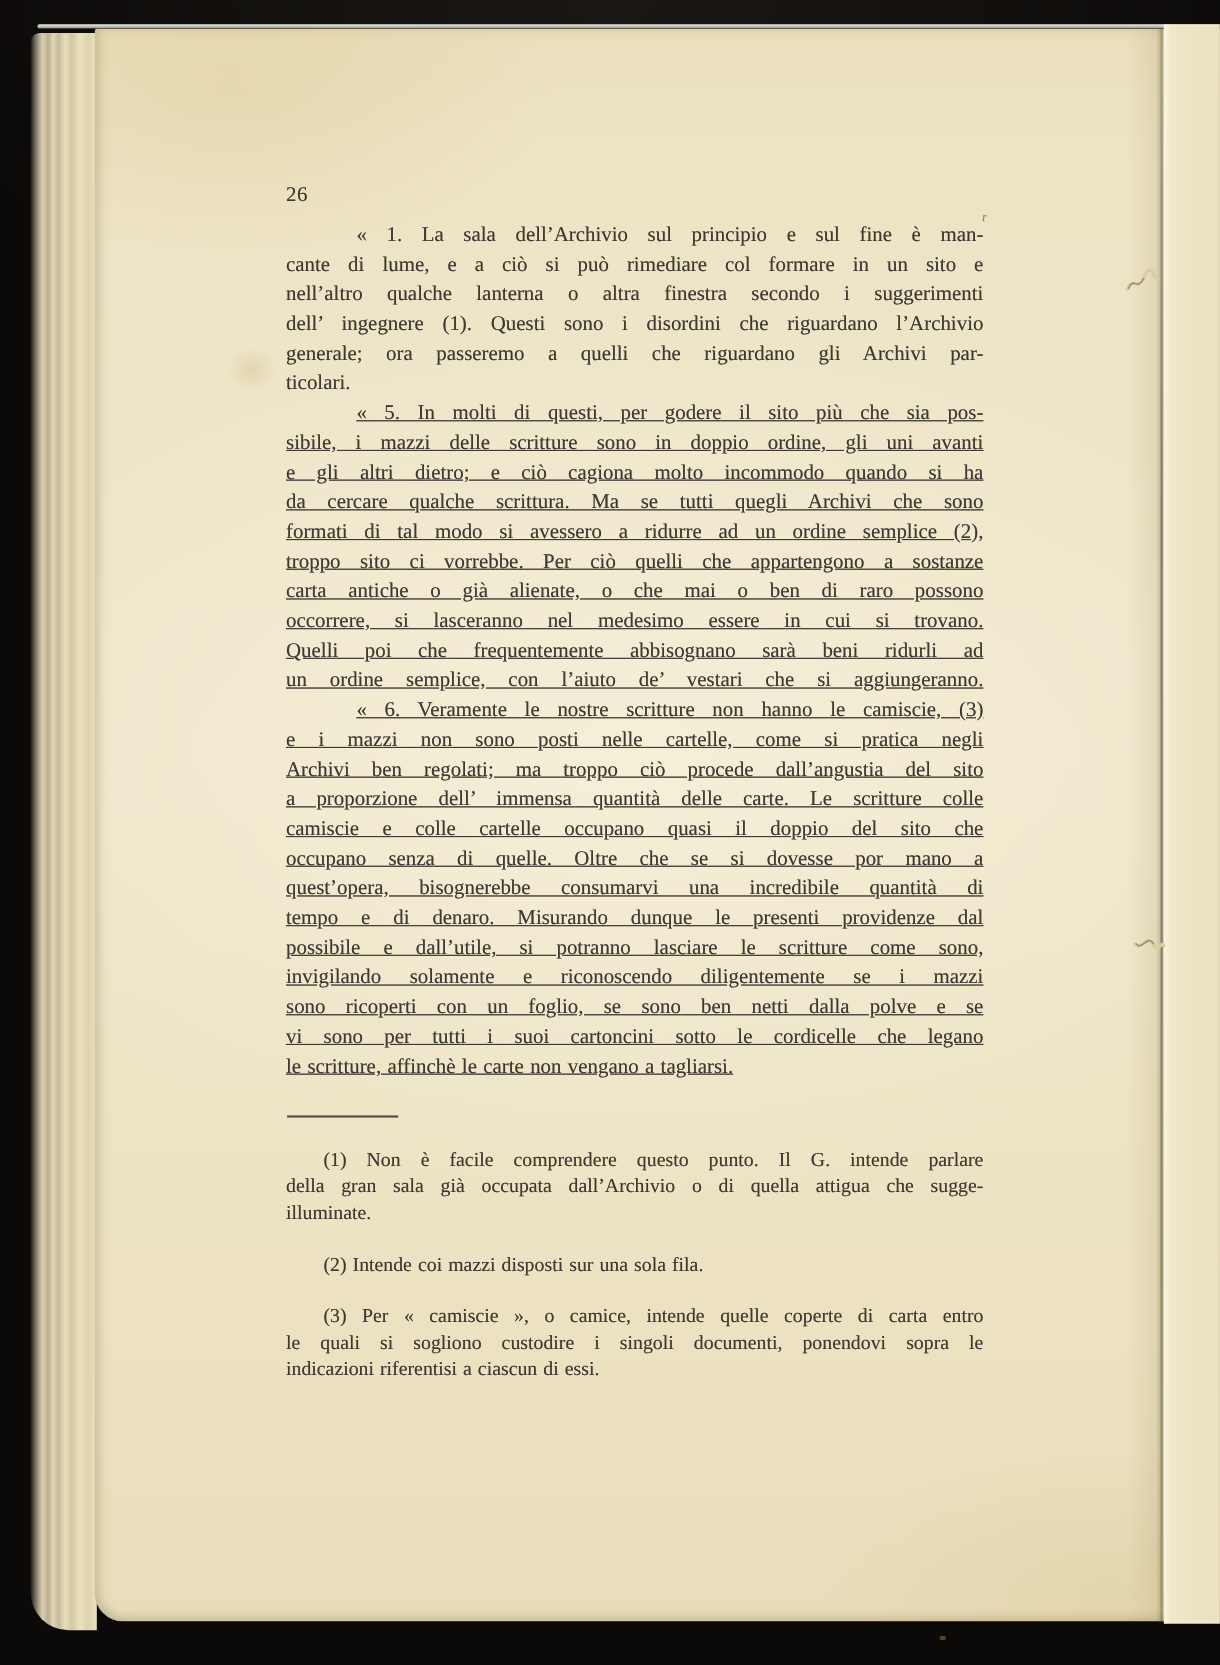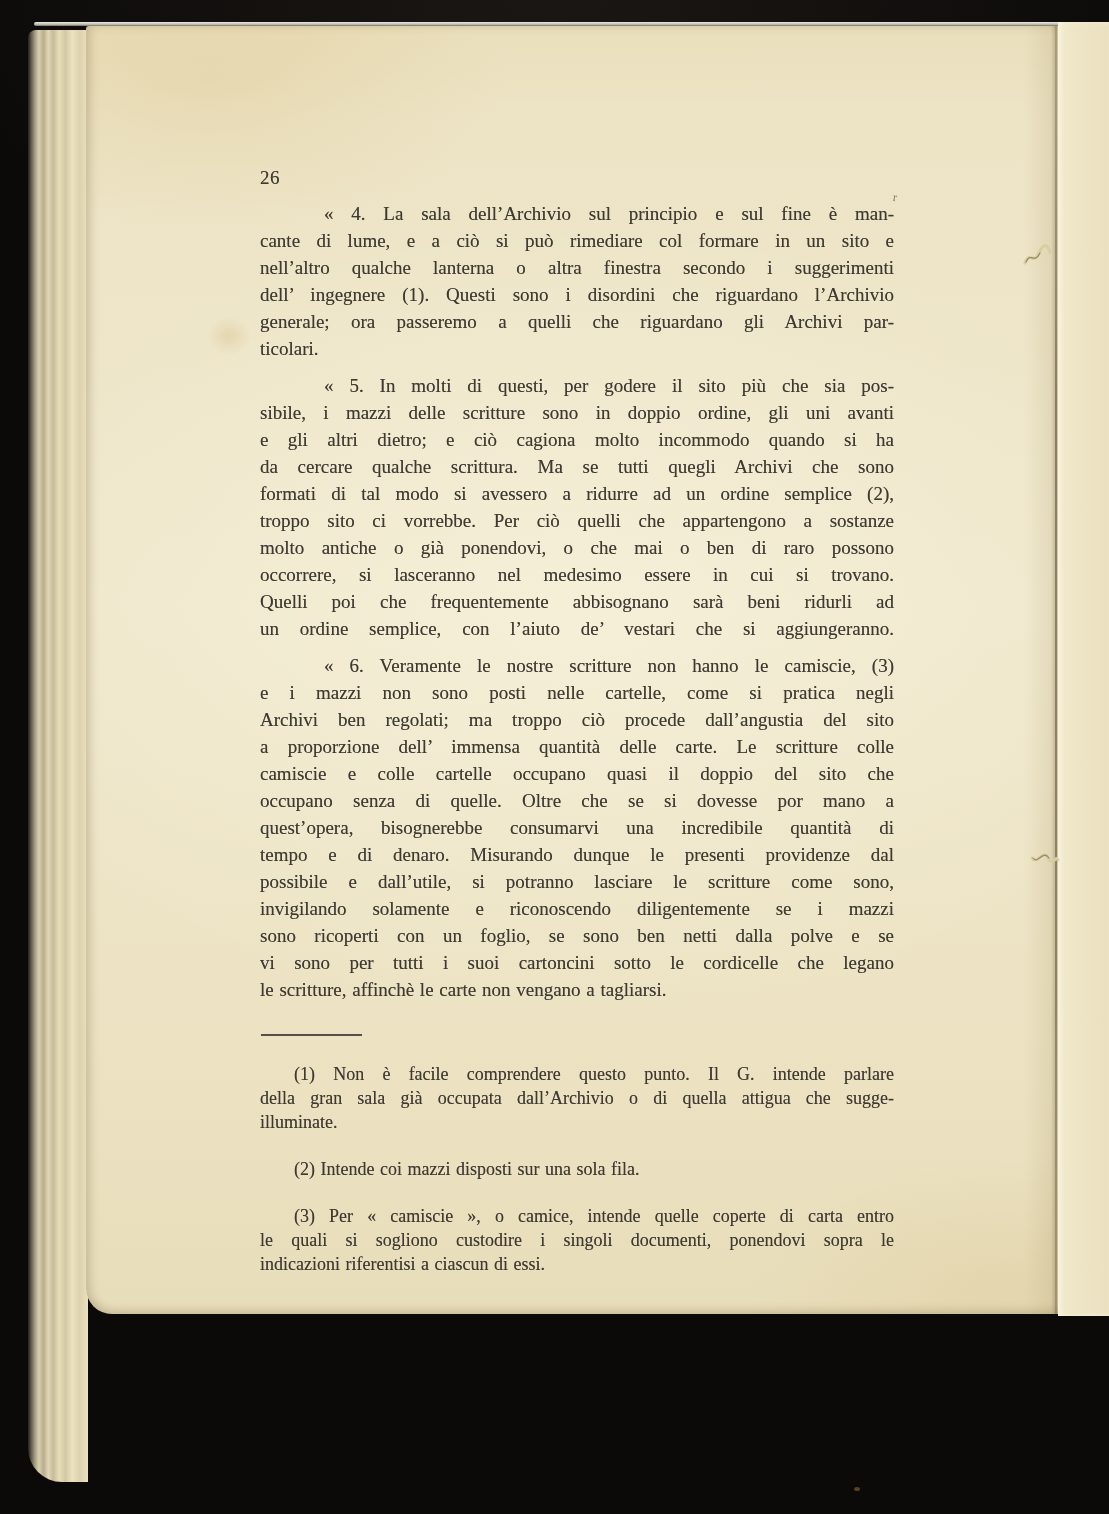--- a/index.html
+++ b/index.html
@@ -26,21 +26,21 @@
       #d2c8a4 62%, #ece2bf 74%, #ddd2ad 86%, #ebe1c1 100%);
   }
   
   .page-top-edge {
     position: absolute; left: 34px; top: 22px; width: 1026px; height: 4px;
     border-radius: 2px;
     background: linear-gradient(180deg, #ecebe4 0%, #b3b1a6 70%, #6c6a60 100%);
   }
   
   .page {
-    position: absolute; left: 86px; top: 26px; width: 1023px; height: 1288px;
+    position: absolute; left: 86px; top: 26px; width: 1023px; height: 1448px;
     border-radius: 3px 0 0 26px;
     background:
       radial-gradient(ellipse 500px 260px at 12% 4%, rgba(210,180,110,0.22), rgba(0,0,0,0) 60%),
       radial-gradient(ellipse 920px 560px at 48% 46%, rgba(255,253,238,0.38), rgba(0,0,0,0) 72%),
       radial-gradient(ellipse 400px 200px at 90% 98%, rgba(205,180,115,0.18), rgba(0,0,0,0) 65%),
       linear-gradient(180deg, #eadfbc 0%, #ede4c6 7%, #efe7cb 45%, #ece2c2 82%, #e8ddba 100%);
     box-shadow: inset 5px 0 10px rgba(120,100,60,0.20), inset 0 -4px 8px rgba(110,90,50,0.15);
   }
   
   .gutter-shade {
@@ -63,21 +63,21 @@
     position: absolute; left: 174px; top: 140px; width: 634px;
     color: #3e3a32;
     text-shadow: 0 0 0.5px rgba(62,58,50,0.55);
   }
   .page-number {
     font-size: 19px; line-height: 24px; margin-bottom: 10px;
     letter-spacing: 0.5px;
   }
   .body-text { font-size: 19px; }
   .body-text .line { line-height: 27px; }
-  .body-text .para + .para { margin-top: 10px; }
+  .body-text .para + .para { margin-top: 0; text-decoration: underline; }
   .body-text .line.indent { padding-left: 64px; }
 
   .fn-rule {
     width: 101px; height: 0; border-top: 2px solid #53504a;
     margin-top: 31px; margin-left: 1px;
   }
   .footnotes { margin-top: 26px; font-size: 18px; }
   .footnotes .line { line-height: 24px; }
   .footnotes .para + .para { margin-top: 23px; }
   .footnotes .line.indent { padding-left: 34px; }
@@ -115,35 +115,35 @@
 <div class="page-stack"></div>
 <div class="page-top-edge"></div>
 
 <div class="page">
   <div class="stain"></div>
 
   <div class="text-col">
     <div class="page-number">26</div>
     <div class="body-text">
         <div class="para">
-          <div class="line indent">« 4. La sala dell’Archivio sul principio e sul fine è man-</div>
+          <div class="line indent">« 1. La sala dell’Archivio sul principio e sul fine è man-</div>
           <div class="line">cante di lume, e a ciò si può rimediare col formare in un sito e</div>
           <div class="line">nell’altro qualche lanterna o altra finestra secondo i suggerimenti</div>
           <div class="line">dell’ ingegnere (1). Questi sono i disordini che riguardano l’Archivio</div>
           <div class="line">generale; ora passeremo a quelli che riguardano gli Archivi par-</div>
           <div class="line flush">ticolari.</div>
         </div>
         <div class="para">
           <div class="line indent">« 5. In molti di questi, per godere il sito più che sia pos-</div>
           <div class="line">sibile, i mazzi delle scritture sono in doppio ordine, gli uni avanti</div>
           <div class="line">e gli altri dietro; e ciò cagiona molto incommodo quando si ha</div>
           <div class="line">da cercare qualche scrittura. Ma se tutti quegli Archivi che sono</div>
           <div class="line">formati di tal modo si avessero a ridurre ad un ordine semplice (2),</div>
           <div class="line">troppo sito ci vorrebbe. Per ciò quelli che appartengono a sostanze</div>
-          <div class="line">molto antiche o già ponendovi, o che mai o ben di raro possono</div>
+          <div class="line">carta antiche o già alienate, o che mai o ben di raro possono</div>
           <div class="line">occorrere, si lasceranno nel medesimo essere in cui si trovano.</div>
           <div class="line">Quelli poi che frequentemente abbisognano sarà beni ridurli ad</div>
           <div class="line">un ordine semplice, con l’aiuto de’ vestari che si aggiungeranno.</div>
         </div>
         <div class="para">
           <div class="line indent">« 6. Veramente le nostre scritture non hanno le camiscie, (3)</div>
           <div class="line">e i mazzi non sono posti nelle cartelle, come si pratica negli</div>
           <div class="line">Archivi ben regolati; ma troppo ciò procede dall’angustia del sito</div>
           <div class="line">a proporzione dell’ immensa quantità delle carte. Le scritture colle</div>
           <div class="line">camiscie e colle cartelle occupano quasi il doppio del sito che</div>

